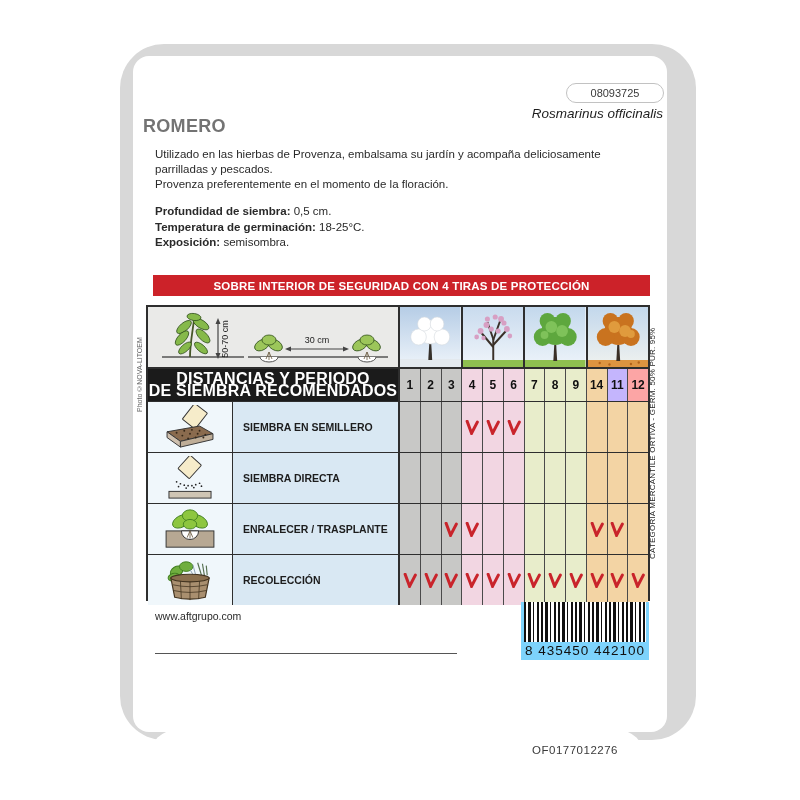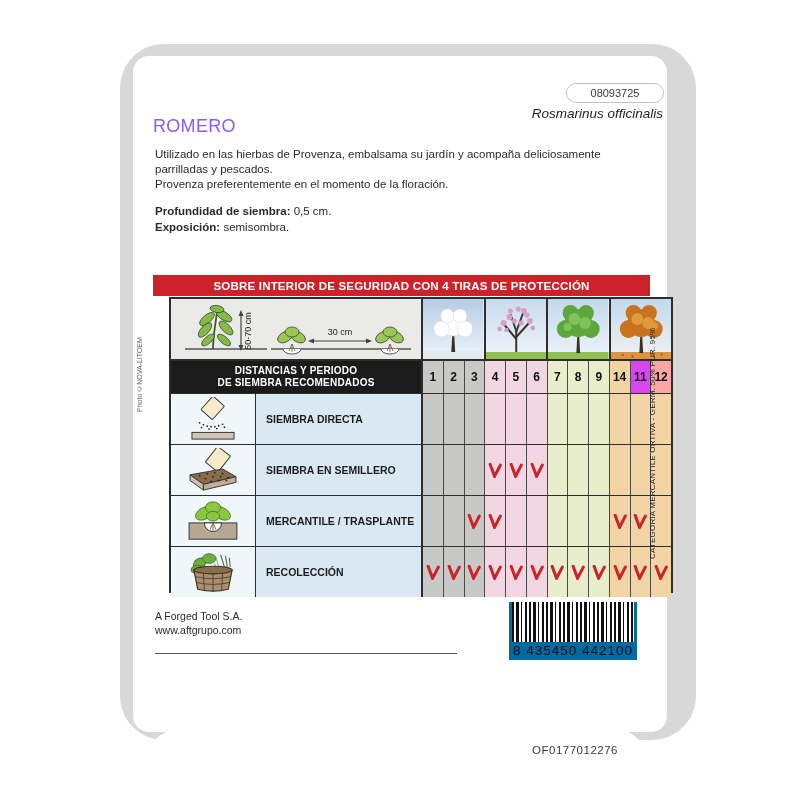--- a/index.html
+++ b/index.html
@@ -11,54 +11,54 @@
   .bottom-notch{position:absolute;left:150px;top:730px;width:494px;height:40px;
             background:#fff;border-radius:26px 26px 0 0;}
   .card{position:absolute;left:133px;top:56px;width:534px;height:676px;
         background:#fff;border-radius:16px;}
 
   .ref-pill{position:absolute;right:3px;top:27px;width:96px;height:18px;
         border:1px solid #c2c2c2;border-radius:10px;background:#fff;
         display:flex;align-items:center;justify-content:center;
         font-size:11px;color:#3a3a3a;}
   .latin{position:absolute;right:4px;top:50px;font-size:13.5px;font-style:italic;color:#1d1d1d;}
-  .title{position:absolute;left:20px;top:60px;font-size:18px;font-weight:normal;color:#8b5cf6;letter-spacing:.3px;}
+  .title{position:absolute;left:10px;top:60px;font-size:18px;font-weight:bold;color:#737373;letter-spacing:.3px;}
   .desc{position:absolute;left:22px;top:91px;width:495px;font-size:11.5px;line-height:15px;color:#2a2a2a;}
   .specs{position:absolute;left:22px;top:148px;font-size:11.5px;line-height:15.5px;color:#2a2a2a;}
   .banner{position:absolute;left:20px;top:219px;width:497px;height:21px;background:#cc2229;
         display:flex;align-items:center;justify-content:center;color:#fff;font-weight:bold;
         font-size:11.5px;letter-spacing:.2px;}
 
-  .cal{position:absolute;left:13px;top:241px;width:504px;height:296px;
-       border:2px solid #2e2e2e;box-sizing:border-box;background:#fff;margin-left:23px;}
+  .cal{position:absolute;left:13px;top:249px;width:504px;height:296px;
+       border:2px solid #2e2e2e;box-sizing:border-box;background:#fff;}
   .trow{display:flex;}
   .row-seasons{height:60px;}
   .row-months{height:32px;border-top:2px solid #2e2e2e;}
   .row-data{height:50px;border-top:1px solid #2e2e2e;}
   .cell-illu{width:250px;background:#eaeae8;}
   .cell-illu svg{display:block;}
   .cell-black{width:250px;background:#1b1b1b;color:#fff;display:flex;flex-direction:column;
-       align-items:center;justify-content:center;font-weight:bold;font-size:10px;
+       align-items:center;justify-content:center;font-weight:bold;font-size:16px;
        line-height:12px;text-align:center;letter-spacing:.2px;}
   .scell{flex:1;border-left:2px solid #2e2e2e;overflow:hidden;}
   .scell svg{display:block;width:100%;height:100%;}
   .mcell{flex:1;border-left:1px solid #4a4a4a;display:flex;align-items:center;justify-content:center;}
   .cell-black + .mcell, .cal-cells .mcell:first-child{border-left:2px solid #2e2e2e;}
   .mnum{font-weight:bold;font-size:12px;color:#111;}
   .cell-icon{width:84px;background:#f0f7fb;display:flex;align-items:center;justify-content:center;}
   .cell-label{width:166px;border-left:1px solid #2e2e2e;background:#d9e8f3;display:flex;
        align-items:center;padding-left:10px;box-sizing:border-box;font-weight:bold;
        font-size:10.5px;color:#1d1d1d;}
   .cal-cells{flex:1;display:flex;}
   .check{width:16px;height:15px;}
 
   .footer-address{position:absolute;left:22px;top:554px;font-size:10.5px;line-height:13.5px;color:#2a2a2a;}
   .divider{position:absolute;left:22px;top:597px;width:302px;height:1px;background:#555;}
   .packer{position:absolute;left:22px;top:602px;font-size:10.5px;color:#2a2a2a;}
-  .barcode{position:absolute;left:376px;top:546px;width:128px;height:58px;background:#0369a1;}
+  .barcode{position:absolute;left:388px;top:546px;width:128px;height:58px;background:#7dd3fc;}
   .bars{height:40px;margin:0 3px;
     background:repeating-linear-gradient(90deg,#101010 0 2px,#fff 2px 4px,#101010 4px 7px,
       #fff 7px 9px,#101010 9px 10px,#fff 10px 13px,#101010 13px 15px,#fff 15px 17px);}
   .bc-digits{font-size:13.5px;letter-spacing:1px;text-align:center;color:#111;margin-top:1px;}
 
   .vtext{position:absolute;writing-mode:vertical-rl;transform:rotate(180deg);}
   .vtext-left{left:136px;top:296px;height:116px;font-size:7px;color:#666;}
   .vtext-right{left:648px;top:296px;height:294px;font-size:8px;color:#1d1d1d;text-align:center;letter-spacing:.2px;}
   .of-code{position:absolute;left:575px;top:744px;transform:translateX(-50%);
       font-size:11.5px;color:#3a3a3a;letter-spacing:.5px;}
@@ -76,20 +76,21 @@
   <div class="title">ROMERO</div>
 
   <div class="desc">
     <div>Utilizado en las hierbas de Provenza, embalsama su jardín y acompaña deliciosamente</div>
     <div>parrilladas y pescados.</div>
     <div>Provenza preferentemente en el momento de la floración.</div>
   </div>
 
   <div class="specs">
     <div><b>Profundidad de siembra:</b><span> 0,5 cm.</span></div>
+    <div><b>Temperatura de germinación:</b><span> 18-25°C.</span></div>
     <div><b>Exposición:</b><span> semisombra.</span></div>
   </div>
 
   <div class="banner" style="background: rgb(204, 34, 41);">SOBRE INTERIOR DE SEGURIDAD CON 4 TIRAS DE PROTECCIÓN</div>
 
   <div class="cal">
 
     <div class="trow row-seasons">
       <div class="cell-illu">
         <svg width="250" height="60" viewBox="0 0 250 60">
@@ -259,60 +260,23 @@
     <div class="mcell mnum" style="background: rgb(200, 200, 198);">1</div>
         <div class="mcell mnum" style="background: rgb(200, 200, 198);">2</div>
         <div class="mcell mnum" style="background: rgb(200, 200, 198);">3</div>
         <div class="mcell mnum" style="background: rgb(242, 214, 226);">4</div>
         <div class="mcell mnum" style="background: rgb(242, 214, 226);">5</div>
         <div class="mcell mnum" style="background: rgb(242, 214, 226);">6</div>
         <div class="mcell mnum" style="background: rgb(232, 237, 203);">7</div>
         <div class="mcell mnum" style="background: rgb(232, 237, 203);">8</div>
         <div class="mcell mnum" style="background: rgb(232, 237, 203);">9</div>
         <div class="mcell mnum" style="background: rgb(243, 212, 164);">14</div>
-        <div class="mcell mnum" style="background: #d946ef;">11</div>
+        <div class="mcell mnum" style="background: #c4b5fd;">11</div>
         <div class="mcell mnum" style="background: #fca5a5;">12</div>
       </div>
-
-    <div class="trow row-data">
-      <div class="cell-icon">
-        <svg width="58" height="44" viewBox="0 0 60 46">
-          <rect x="22" y="2" width="16" height="19" rx="1" transform="rotate(42 30 11)" fill="#f6ecca" stroke="#333" stroke-width="1"></rect>
-          <g fill="#222">
-            <circle cx="16" cy="27" r="0.9"></circle>
-              <circle cx="20" cy="29" r="0.9"></circle>
-              <circle cx="24" cy="30.5" r="0.9"></circle>
-            <circle cx="28" cy="31" r="0.9"></circle>
-              <circle cx="32" cy="31" r="0.9"></circle>
-              <circle cx="36" cy="30" r="0.9"></circle>
-            <circle cx="40" cy="28.5" r="0.9"></circle>
-              <circle cx="18" cy="32" r="0.9"></circle>
-              <circle cx="34" cy="33" r="0.9"></circle>
-            <circle cx="26" cy="33.5" r="0.9"></circle>
-              <circle cx="42" cy="31.5" r="0.9"></circle>
-          </g>
-          <rect x="8" y="37" width="44" height="7" fill="#cfc5b4" stroke="#333" stroke-width="1"></rect>
-        </svg>
-      </div>
-      <div class="cell-label">SIEMBRA DIRECTA</div>
-      <div class="cal-cells">
-          <div class="mcell" style="background: rgb(200, 200, 198);"></div>
-          <div class="mcell" style="background: rgb(200, 200, 198);"></div>
-          <div class="mcell" style="background: rgb(200, 200, 198);"></div>
-          <div class="mcell" style="background: rgb(242, 214, 226);"></div>
-          <div class="mcell" style="background: rgb(242, 214, 226);"></div>
-          <div class="mcell" style="background: rgb(242, 214, 226);"></div>
-          <div class="mcell" style="background: rgb(232, 237, 203);"></div>
-          <div class="mcell" style="background: rgb(232, 237, 203);"></div>
-          <div class="mcell" style="background: rgb(232, 237, 203);"></div>
-          <div class="mcell" style="background: rgb(243, 212, 164);"></div>
-          <div class="mcell" style="background: rgb(243, 212, 164);"></div>
-          <div class="mcell" style="background: rgb(243, 212, 164);"></div>
-        </div>
-    </div>
 
     <div class="trow row-data">
       <div class="cell-icon">
         <svg width="58" height="44" viewBox="0 0 60 46">
           <rect x="27" y="1" width="17" height="21" rx="1" transform="rotate(38 35 11)" fill="#f6ecca" stroke="#333" stroke-width="1"></rect>
           <polygon points="6,28 40,22 54,30 20,38" fill="#8a6b4e" stroke="#333" stroke-width="1"></polygon>
           <polygon points="6,28 20,38 20,44 6,34" fill="#cfc0ae" stroke="#333" stroke-width="1"></polygon>
           <polygon points="20,38 54,30 54,36 20,44" fill="#bfae98" stroke="#333" stroke-width="1"></polygon>
           <g fill="#352718">
             <circle cx="16" cy="29" r="1"></circle>
@@ -354,36 +318,73 @@
           <div class="mcell" style="background: rgb(232, 237, 203);"></div>
           <div class="mcell" style="background: rgb(243, 212, 164);"></div>
           <div class="mcell" style="background: rgb(243, 212, 164);"></div>
           <div class="mcell" style="background: rgb(243, 212, 164);"></div>
         </div>
     </div>
 
     <div class="trow row-data">
       <div class="cell-icon">
         <svg width="58" height="44" viewBox="0 0 60 46">
+          <rect x="22" y="2" width="16" height="19" rx="1" transform="rotate(42 30 11)" fill="#f6ecca" stroke="#333" stroke-width="1"></rect>
+          <g fill="#222">
+            <circle cx="16" cy="27" r="0.9"></circle>
+              <circle cx="20" cy="29" r="0.9"></circle>
+              <circle cx="24" cy="30.5" r="0.9"></circle>
+            <circle cx="28" cy="31" r="0.9"></circle>
+              <circle cx="32" cy="31" r="0.9"></circle>
+              <circle cx="36" cy="30" r="0.9"></circle>
+            <circle cx="40" cy="28.5" r="0.9"></circle>
+              <circle cx="18" cy="32" r="0.9"></circle>
+              <circle cx="34" cy="33" r="0.9"></circle>
+            <circle cx="26" cy="33.5" r="0.9"></circle>
+              <circle cx="42" cy="31.5" r="0.9"></circle>
+          </g>
+          <rect x="8" y="37" width="44" height="7" fill="#cfc5b4" stroke="#333" stroke-width="1"></rect>
+        </svg>
+      </div>
+      <div class="cell-label">SIEMBRA DIRECTA</div>
+      <div class="cal-cells">
+          <div class="mcell" style="background: rgb(200, 200, 198);"></div>
+          <div class="mcell" style="background: rgb(200, 200, 198);"></div>
+          <div class="mcell" style="background: rgb(200, 200, 198);"></div>
+          <div class="mcell" style="background: rgb(242, 214, 226);"></div>
+          <div class="mcell" style="background: rgb(242, 214, 226);"></div>
+          <div class="mcell" style="background: rgb(242, 214, 226);"></div>
+          <div class="mcell" style="background: rgb(232, 237, 203);"></div>
+          <div class="mcell" style="background: rgb(232, 237, 203);"></div>
+          <div class="mcell" style="background: rgb(232, 237, 203);"></div>
+          <div class="mcell" style="background: rgb(243, 212, 164);"></div>
+          <div class="mcell" style="background: rgb(243, 212, 164);"></div>
+          <div class="mcell" style="background: rgb(243, 212, 164);"></div>
+        </div>
+    </div>
+
+    <div class="trow row-data">
+      <div class="cell-icon">
+        <svg width="58" height="44" viewBox="0 0 60 46">
           <rect x="5" y="25" width="50" height="17" fill="#b7a893" stroke="#333" stroke-width="1"></rect>
           <path d="M21,25 a9,9 0 0 0 18,0 Z" fill="#ffffff" stroke="#333" stroke-width="1"></path>
           <g stroke="#6b5a3f" stroke-width="0.9">
             <line x1="30" y1="25" x2="27" y2="32"></line>
               <line x1="30" y1="25" x2="30" y2="33"></line>
               <line x1="30" y1="25" x2="33" y2="32"></line>
           </g>
           <g fill="#8dc63f" stroke="#3f7d1e" stroke-width="0.9">
             <ellipse cx="21" cy="15" rx="10" ry="6" transform="rotate(-28 21 15)"></ellipse>
             <ellipse cx="39" cy="15" rx="10" ry="6" transform="rotate(28 39 15)"></ellipse>
             <ellipse cx="30" cy="9" rx="8" ry="6"></ellipse>
             <ellipse cx="30" cy="18" rx="7" ry="5"></ellipse>
           </g>
         </svg>
       </div>
-      <div class="cell-label">MERCANTILE / TRASPLANTE</div>
+      <div class="cell-label">ENRALECER / TRASPLANTE</div>
       <div class="cal-cells">
           <div class="mcell" style="background: rgb(200, 200, 198);"></div>
           <div class="mcell" style="background: rgb(200, 200, 198);"></div>
           <div class="mcell" style="background: rgb(200, 200, 198);">
             <svg class="check" viewBox="0 0 18 16">
               <path d="M3.5 1 L8.5 14.5 L15 2" fill="none" stroke="#c9242b" stroke-width="3.4" stroke-linecap="round"></path>
             </svg>
           </div>
           <div class="mcell" style="background: rgb(242, 214, 226);">
             <svg class="check" viewBox="0 0 18 16">
@@ -497,21 +498,20 @@
           <div class="mcell" style="background: rgb(243, 212, 164);">
             <svg class="check" viewBox="0 0 18 16">
               <path d="M3.5 1 L8.5 14.5 L15 2" fill="none" stroke="#c9242b" stroke-width="3.4" stroke-linecap="round"></path>
             </svg>
           </div>
         </div>
     </div>
   </div>
 
   <div class="footer-address">
-    <div>A Forged Tool S.A.</div>
     <div>www.aftgrupo.com</div>
   </div>
   <div class="divider"></div>
 
   <div class="barcode">
     <div class="bars"></div>
     <div class="bc-digits">8 435450 442100</div>
   </div>
 </div>
 

